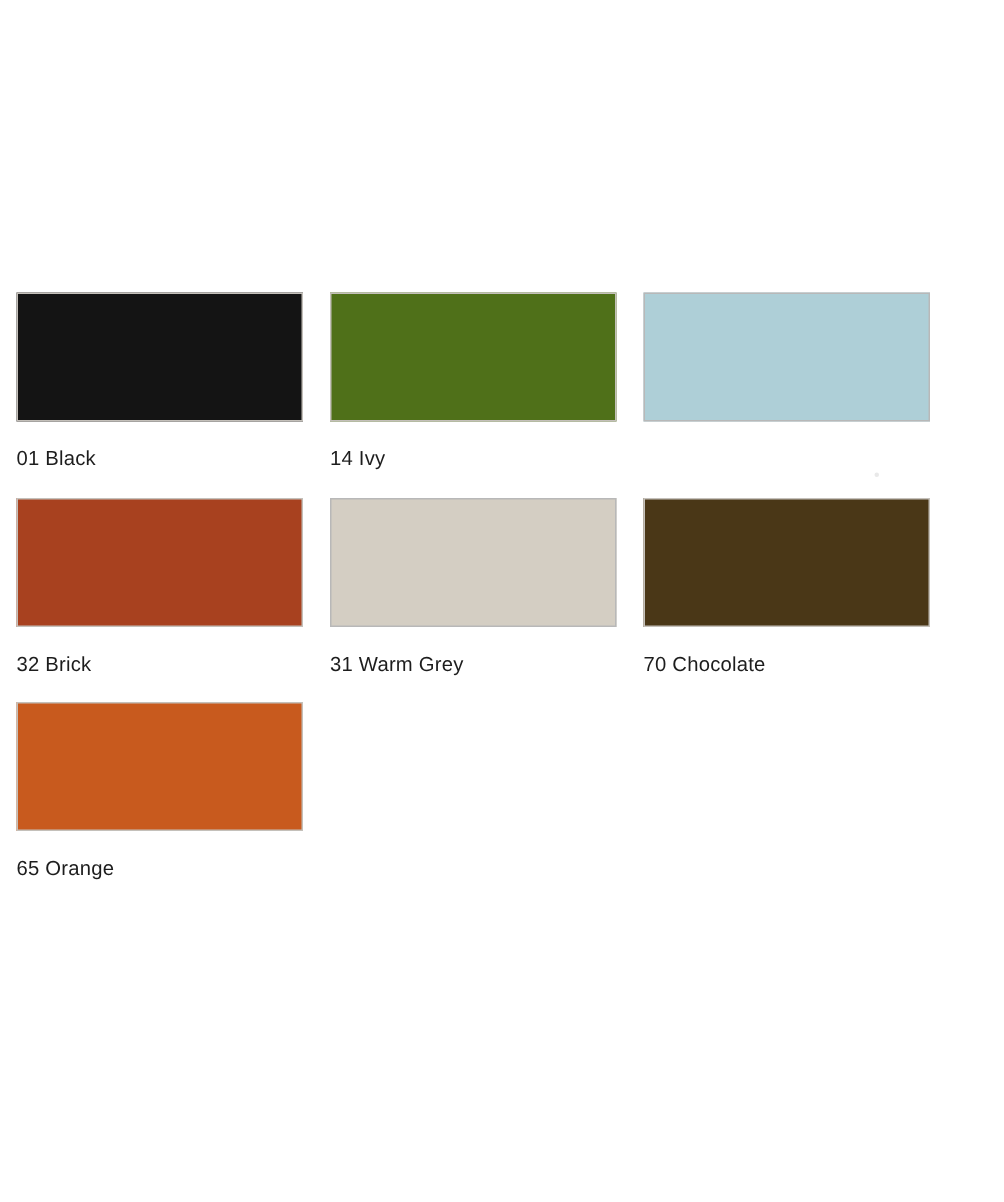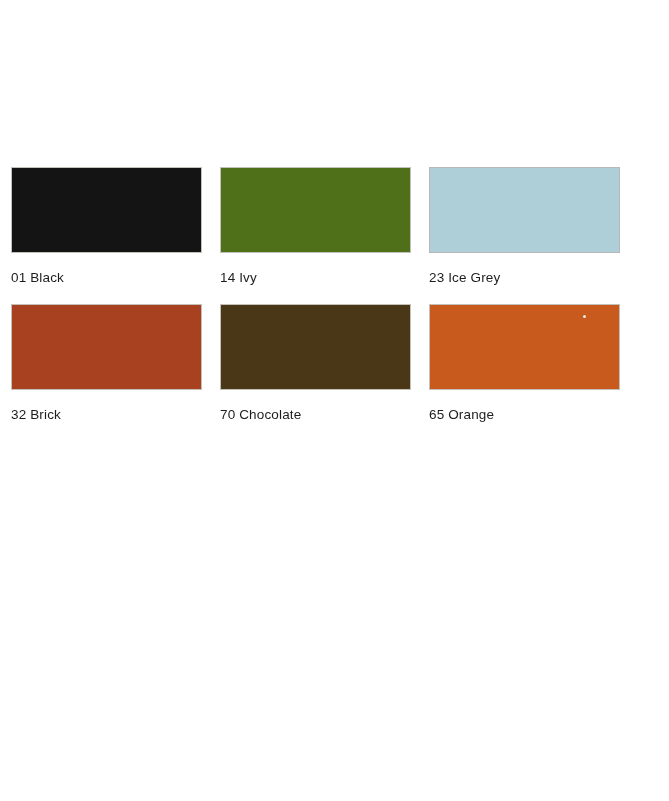--- a/index.html
+++ b/index.html
@@ -21,21 +21,21 @@
     width: 669px;
     height: 801px;
     background: #ffffff;
     box-sizing: border-box;
   }
 
   
   #swatch-grid {
     position: absolute;
     left: 11px;
-    top: 167px;
+    top: 195px;
     width: 620px;
     display: grid;
     grid-template-columns: repeat(3, 191px);
     column-gap: 16px;
     row-gap: 69px;
     gap: 18px;
   }
 
   .swatch-cell {
     width: 191px;
@@ -85,25 +85,28 @@
       <div class="swatch-cell" data-tone="dark">
         <div class="swatch-chip" style="background-color: rgb(20, 20, 20);"></div>
         <div class="swatch-label">01 Black</div>
       </div>
       <div class="swatch-cell" data-tone="dark">
         <div class="swatch-chip" style="background-color: rgb(79, 112, 25);"></div>
         <div class="swatch-label">14 Ivy</div>
       </div>
       <div class="swatch-cell" data-tone="light">
         <div class="swatch-chip" style="background-color: rgb(174, 207, 215);"></div>
-        <div class="swatch-label">23 Ice Grey</div>
       </div>
       <div class="swatch-cell" data-tone="dark">
         <div class="swatch-chip" style="background-color: rgb(168, 65, 31);"></div>
         <div class="swatch-label">32 Brick</div>
+      </div>
+      <div class="swatch-cell" data-tone="light">
+        <div class="swatch-chip" style="background-color: rgb(212, 206, 195);"></div>
+        <div class="swatch-label">31 Warm Grey</div>
       </div>
       <div class="swatch-cell" data-tone="dark">
         <div class="swatch-chip" style="background-color: rgb(74, 55, 23);"></div>
         <div class="swatch-label">70 Chocolate</div>
       </div>
       <div class="swatch-cell" data-tone="dark">
         <div class="swatch-chip" style="background-color: rgb(200, 90, 30);"></div>
         <div class="swatch-label">65 Orange</div>
       </div>
     </div>

